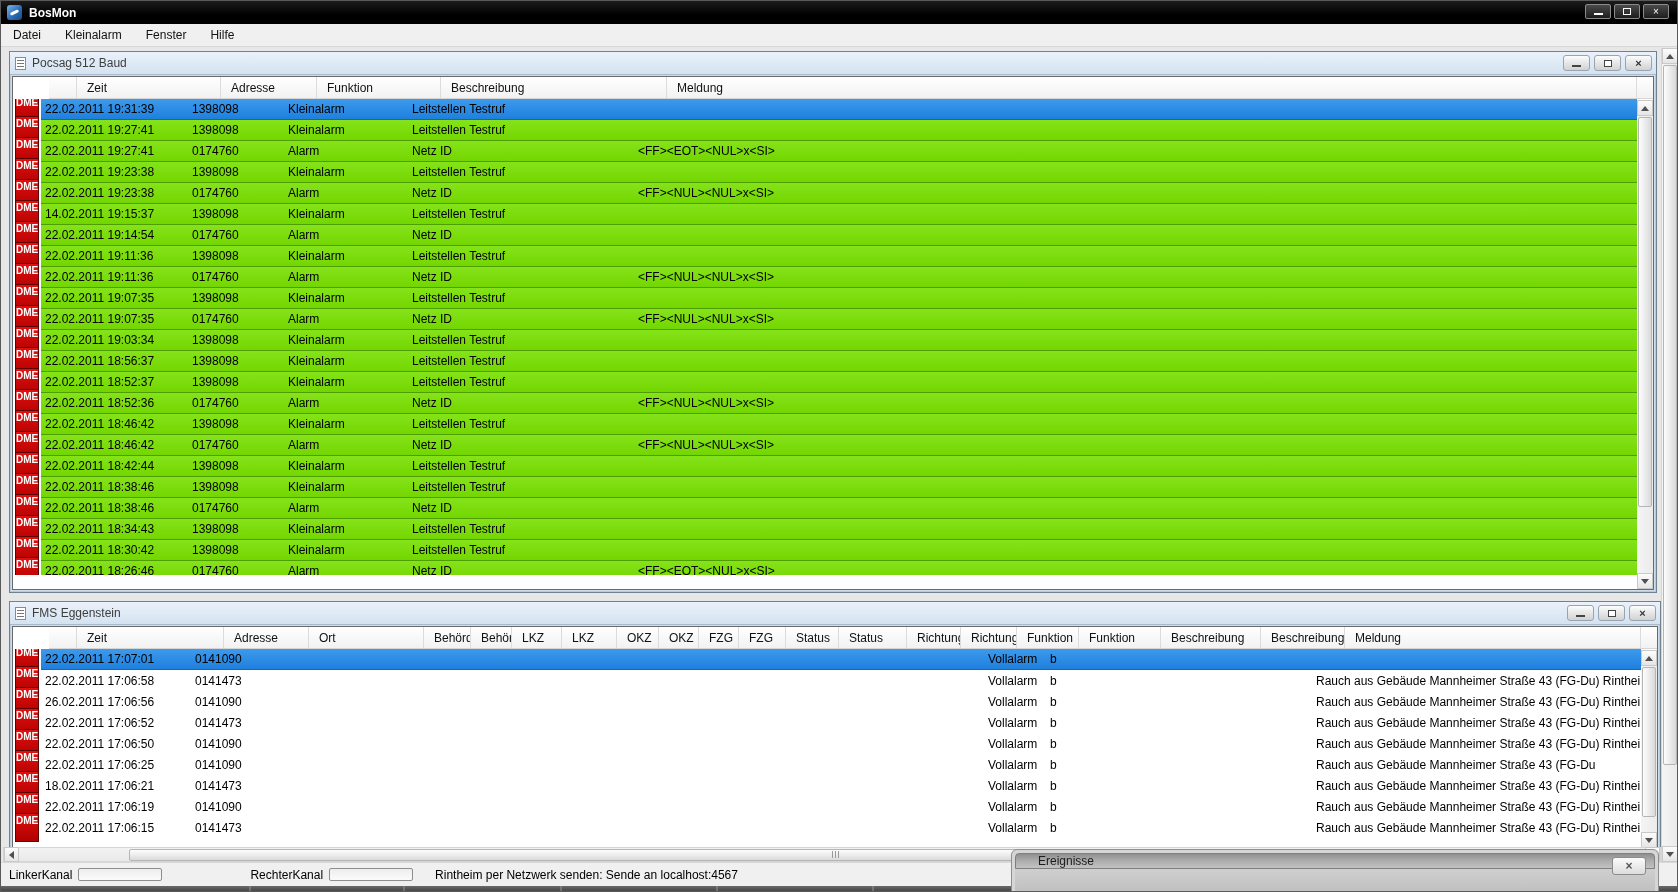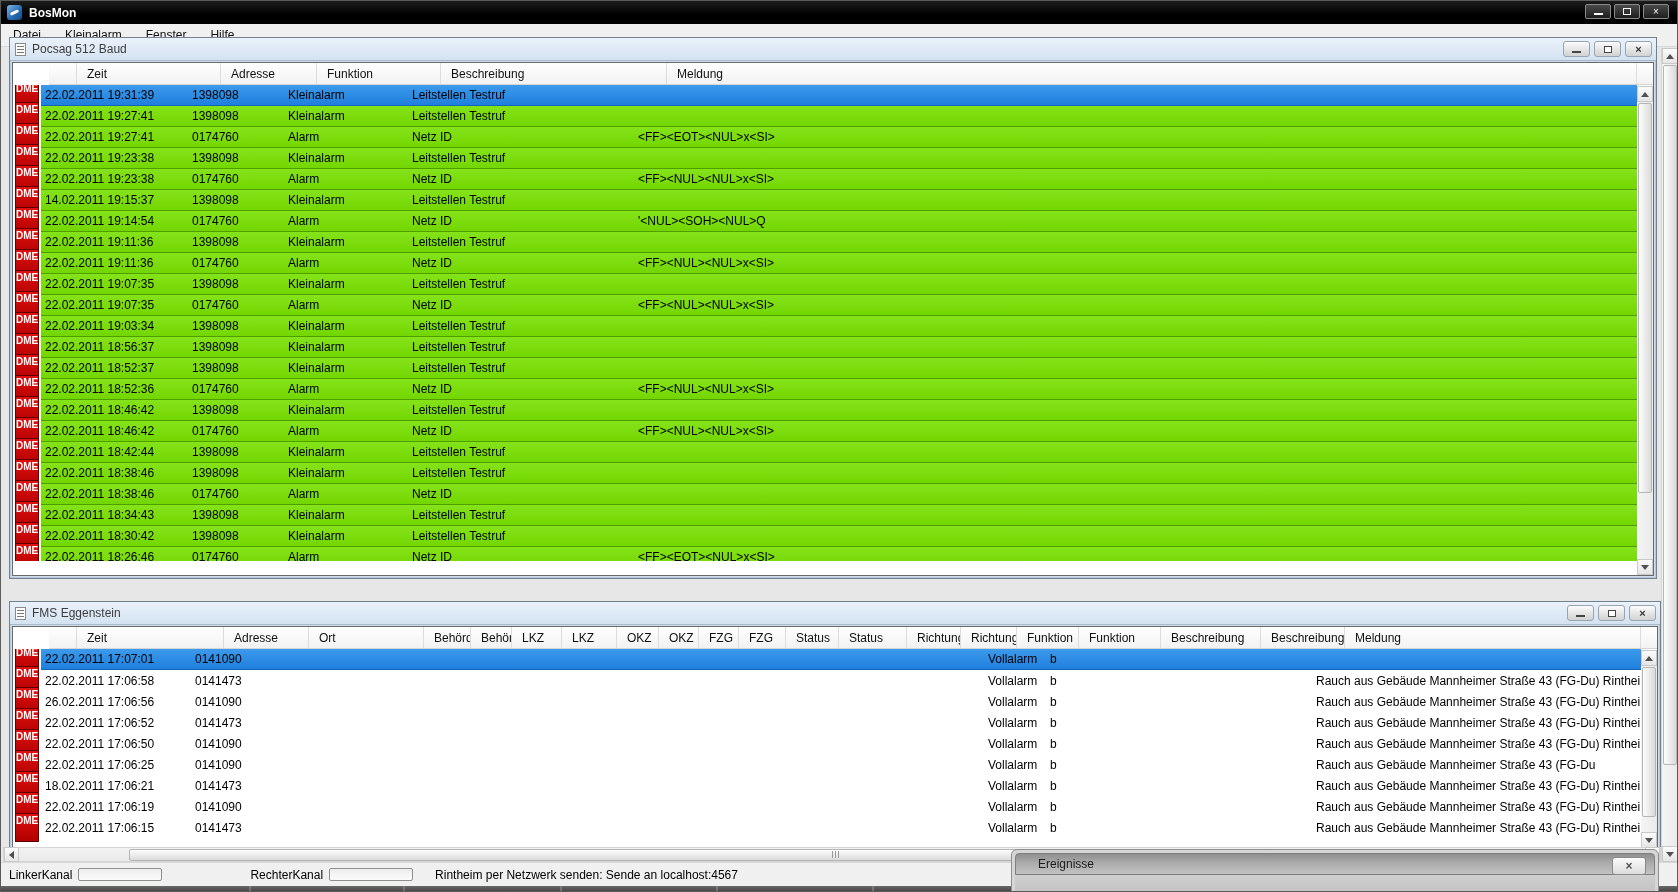--- a/index.html
+++ b/index.html
@@ -84,21 +84,21 @@
   .sb-label { margin-left:8px;text-align:right; }
   .meter { width:84px; height:13px; border:1px solid #8E8E8E; border-radius:2px; margin-left:6px;
            background:linear-gradient(#EDEDED,#FBFBFB); overflow:hidden; }
   .meter-fill { height:100%; background:linear-gradient(#A9ECA2,#47C23C 55%,#2EA825); }
   .sb-msg { margin-left:22px; }
   .sb-gap { width:88px; }
 
   
   .events-win { position:absolute; left:1010px; top:848px; width:648px; height:60px; z-index:50;
                 background:#D6D6D6; border:1px solid #8F8F8F; border-radius:6px 6px 0 0; padding:3px; }
-  .events-title { height:22px; border-radius:4px 4px 0 0; position:relative; display:flex; align-items:center;
+  .events-title { height:16px; border-radius:4px 4px 0 0; position:relative; display:flex; align-items:center;
                 background:linear-gradient(#8F8F8F,#ABABAB 45%,#C2C2C2); border:1px solid #7F7F7F; }
   .events-title-text { margin-left:22px; color:#1c1c1c; }
   .events-close { position:absolute; right:8px; top:3px; width:34px; height:18px; border:1px solid #8B8B8B; border-radius:3px;
                 background:linear-gradient(#FBFBFB,#DCDCDC); color:#555; font-weight:bold; font-size:12px;
                 display:flex; align-items:center; justify-content:center; }
   .events-body { height:24px; background:linear-gradient(#CFCFCF,#BFBFBF); }
 
   
   .taskbar { position:absolute; left:0; top:885px; width:1678px; height:7px; overflow:hidden;
              background:linear-gradient(#6a6a6a,#3a3a3a); }
@@ -122,21 +122,21 @@
   </span>
 </div>
 
 <div class="menubar">
     <span class="menu-item">Datei</span>
     <span class="menu-item">Kleinalarm</span>
     <span class="menu-item">Fenster</span>
     <span class="menu-item">Hilfe</span>
   </div>
 
-<div class="cwin" style="left:8px; top:36px; width:1648px; height:542px;">
+<div class="cwin" style="left:8px; top:50px; width:1648px; height:542px;">
   <div class="ctitle">
     <span class="doc-icon"></span>
     <span class="ctitle-text">Pocsag 512 Baud</span>
     <span class="cbtns">
       <span class="cbtn">
           <span class="minbar"></span>
         </span>
       <span class="cbtn">
           <span class="restbox"></span>
         </span>
@@ -229,21 +229,20 @@
         </div>
         <div class="lrow">
           <span class="bcell">
             <span class="dme">DME</span>
           </span>
           <span class="rowgrid pgrid green">
             <span class="cell">22.02.2011 19:14:54</span>
             <span class="cell">0174760</span>
             <span class="cell">Alarm</span>
             <span class="cell">Netz ID</span>
-            <span class="cell">'&lt;NUL&gt;&lt;SOH&gt;&lt;NUL&gt;Q</span>
           </span>
         </div>
         <div class="lrow">
           <span class="bcell">
             <span class="dme">DME</span>
           </span>
           <span class="rowgrid pgrid green">
             <span class="cell">22.02.2011 19:11:36</span>
             <span class="cell">1398098</span>
             <span class="cell">Kleinalarm</span>

